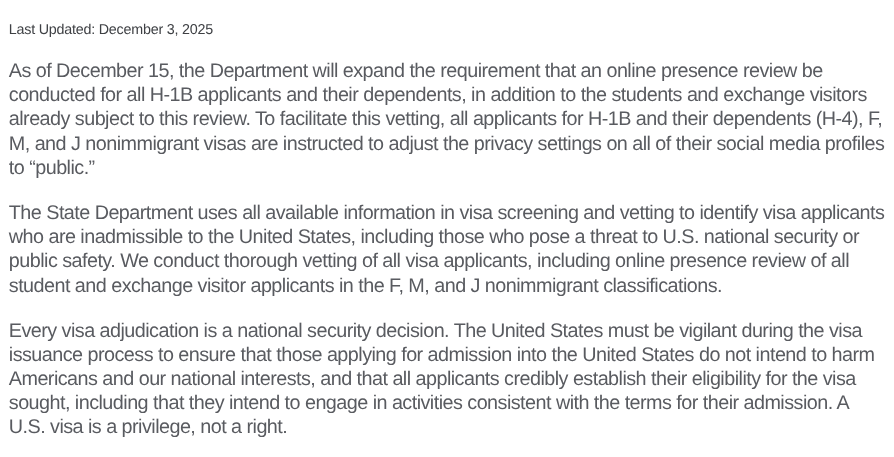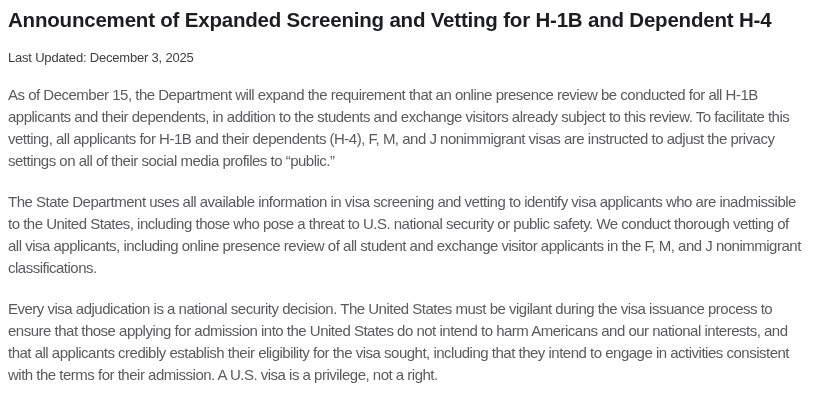--- a/index.html
+++ b/index.html
@@ -29,32 +29,31 @@
   }
   .last-updated {
     margin: 15px 0 19px 0;
     font-size: 13px;
     line-height: 15px;
     letter-spacing: -0.2px;
     color: #3e4044;
   }
   .body-para {
     margin: 0 0 19px 0;
-    font-size: 15px;
+    font-size: 18px;
     line-height: 22px;
     letter-spacing: -0.5px;
     color: #595b60;
   }
 </style>
 </head>
 <body>
 
 <main class="doc">
   <h1 class="page-title">
-    <span class="title-line">Announcement of Expanded Screening and Vetting for H-1B and Dependent H-4</span>
   </h1>
 
   <div class="last-updated">Last Updated: December 3, 2025</div>
 
   <p class="body-para">As of December 15, the Department will expand the requirement that an online presence review be conducted for all H-1B applicants and their dependents, in addition to the students and exchange visitors already subject to this review. To facilitate this vetting, all applicants for H-1B and their dependents (H-4), F, M, and J nonimmigrant visas are instructed to adjust the privacy settings on all of their social media profiles to “public.”</p>
 
   <p class="body-para">The State Department uses all available information in visa screening and vetting to identify visa applicants who are inadmissible to the United States, including those who pose a threat to U.S. national security or public safety. We conduct thorough vetting of all visa applicants, including online presence review of all student and exchange visitor applicants in the F, M, and J nonimmigrant classifications.</p>
 
   <p class="body-para">Every visa adjudication is a national security decision. The United States must be vigilant during the visa issuance process to ensure that those applying for admission into the United States do not intend to harm Americans and our national interests, and that all applicants credibly establish their eligibility for the visa sought, including that they intend to engage in activities consistent with the terms for their admission. A U.S. visa is a privilege, not a right.</p>
 </main>

